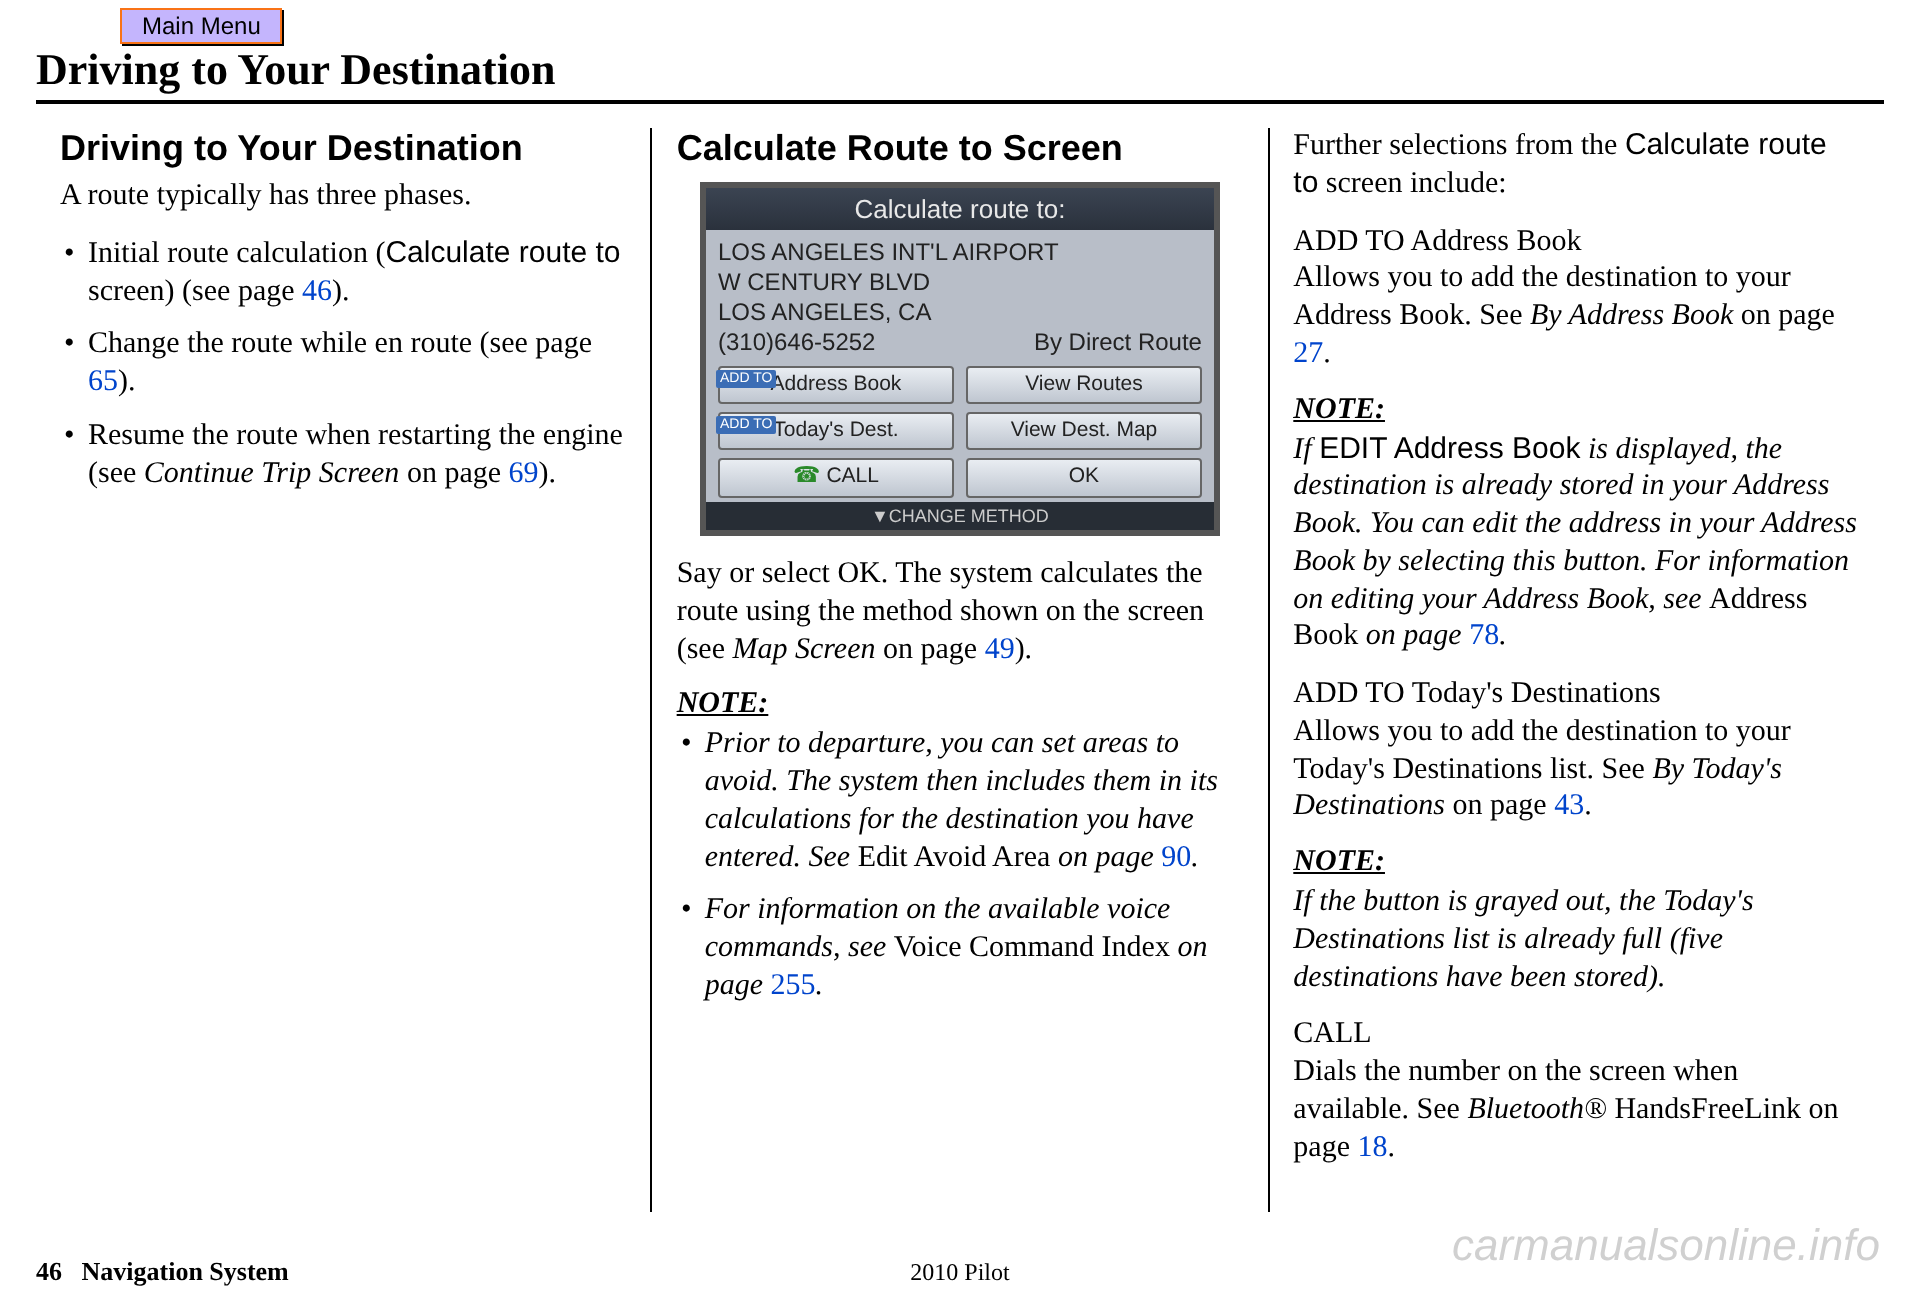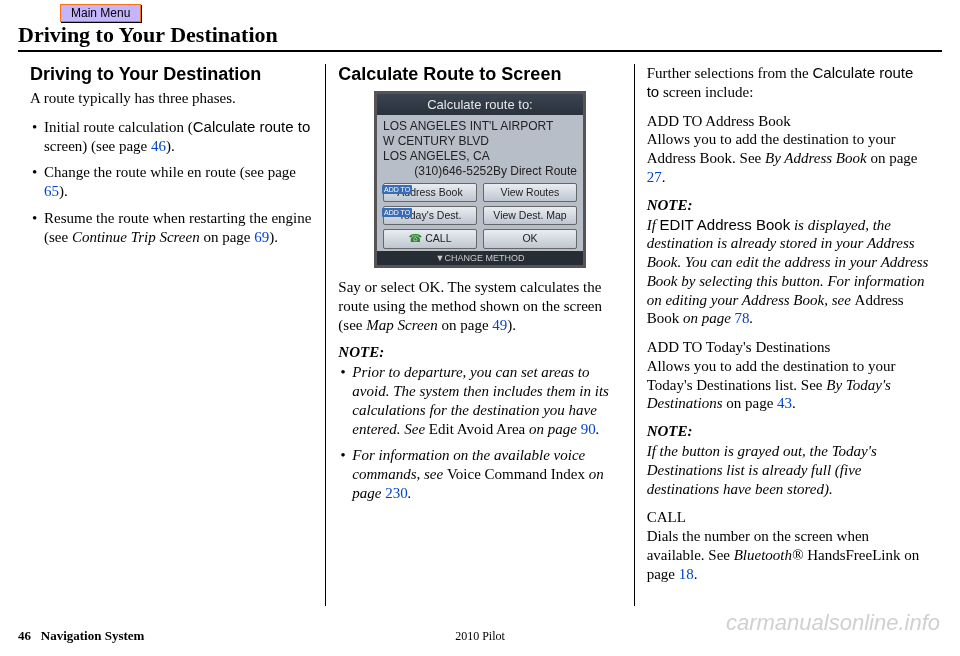--- a/index.html
+++ b/index.html
@@ -70,43 +70,43 @@
       margin-bottom: 4px;
     }
     .p { margin-bottom: 10px; line-height: 1.25; }
     .ul { margin: 0 0 10px 0; padding: 0; }
     .li { list-style: none; position: relative; padding-left: 14px; margin-bottom: 8px; line-height: 1.25; }
     .li::before { content: "•"; position: absolute; left: 2px; top: 0; }
     .sans { font-family: Arial, sans-serif; }
     .link { color: #0044cc; }
     .italic { font-style: italic; }
     .bold { font-weight: normal; }
-    .note-label { font-style: italic; font-weight: bold; margin-bottom: 2px; }
+    .note-label { font-style: italic; font-weight: bold; margin-bottom: 2px; text-decoration: underline; }
     .screen-img {
-      width: 212px;
+      width: 260px;
       margin: 6px auto 10px;
       border: 3px solid #555;
       background: #7dd3fc;
       font-family: Arial, sans-serif;
     }
     .screen-titlebar {
       background: linear-gradient(#3b4452,#2a313c);
       color: #e8e8e8;
       text-align: center;
       font-size: 13px;
       padding: 3px 0;
     }
     .screen-body {
       background: #b8bec8;
       color: #222;
       font-size: 12px;
       padding: 4px 6px 2px 6px;
       line-height: 1.25;
     }
-    .screen-addr-row { display: flex; justify-content: flex-end; }
+    .screen-addr-row { display: flex; justify-content: space-between; }
     .screen-btn-row { display: flex; gap: 6px; margin-top: 4px; }
     .sbtn {
       flex: 1;
       background: linear-gradient(#e9edf2,#bfc6d0);
       border: 1px solid #666;
       border-radius: 2px;
       font-size: 10.5px;
       text-align: center;
       padding: 2px 2px;
       position: relative;
@@ -211,21 +211,21 @@
     <div class="p">
       <span>Say or select </span><span class="bold">OK</span><span>. The system calculates the route using the method shown on the screen (see </span><span class="italic">Map Screen</span><span> on page </span><span class="link">49</span><span>).</span>
     </div>
 
     <div class="note-label">NOTE:</div>
     <ul class="ul italic">
       <li class="li">
         <span>Prior to departure, you can set areas to avoid. The system then includes them in its calculations for the destination you have entered. See </span><span style="font-style:normal">Edit Avoid Area</span><span> on page </span><span class="link" style="font-style:normal">90</span><span>.</span>
       </li>
       <li class="li">
-        <span>For information on the available voice commands, see </span><span style="font-style:normal">Voice Command Index</span><span> on page </span><span class="link" style="font-style:normal">230</span><span>.</span>
+        <span>For information on the available voice commands, see </span><span style="font-style:normal">Voice Command Index</span><span> on page </span><span class="link" style="font-style:normal">255</span><span>.</span>
       </li>
     </ul>
   </div>
 
   <div class="col">
     <div class="p">
       <span>Further selections from the </span><span class="sans">Calculate route to</span><span> screen include:</span>
     </div>
 
     <div class="p">

